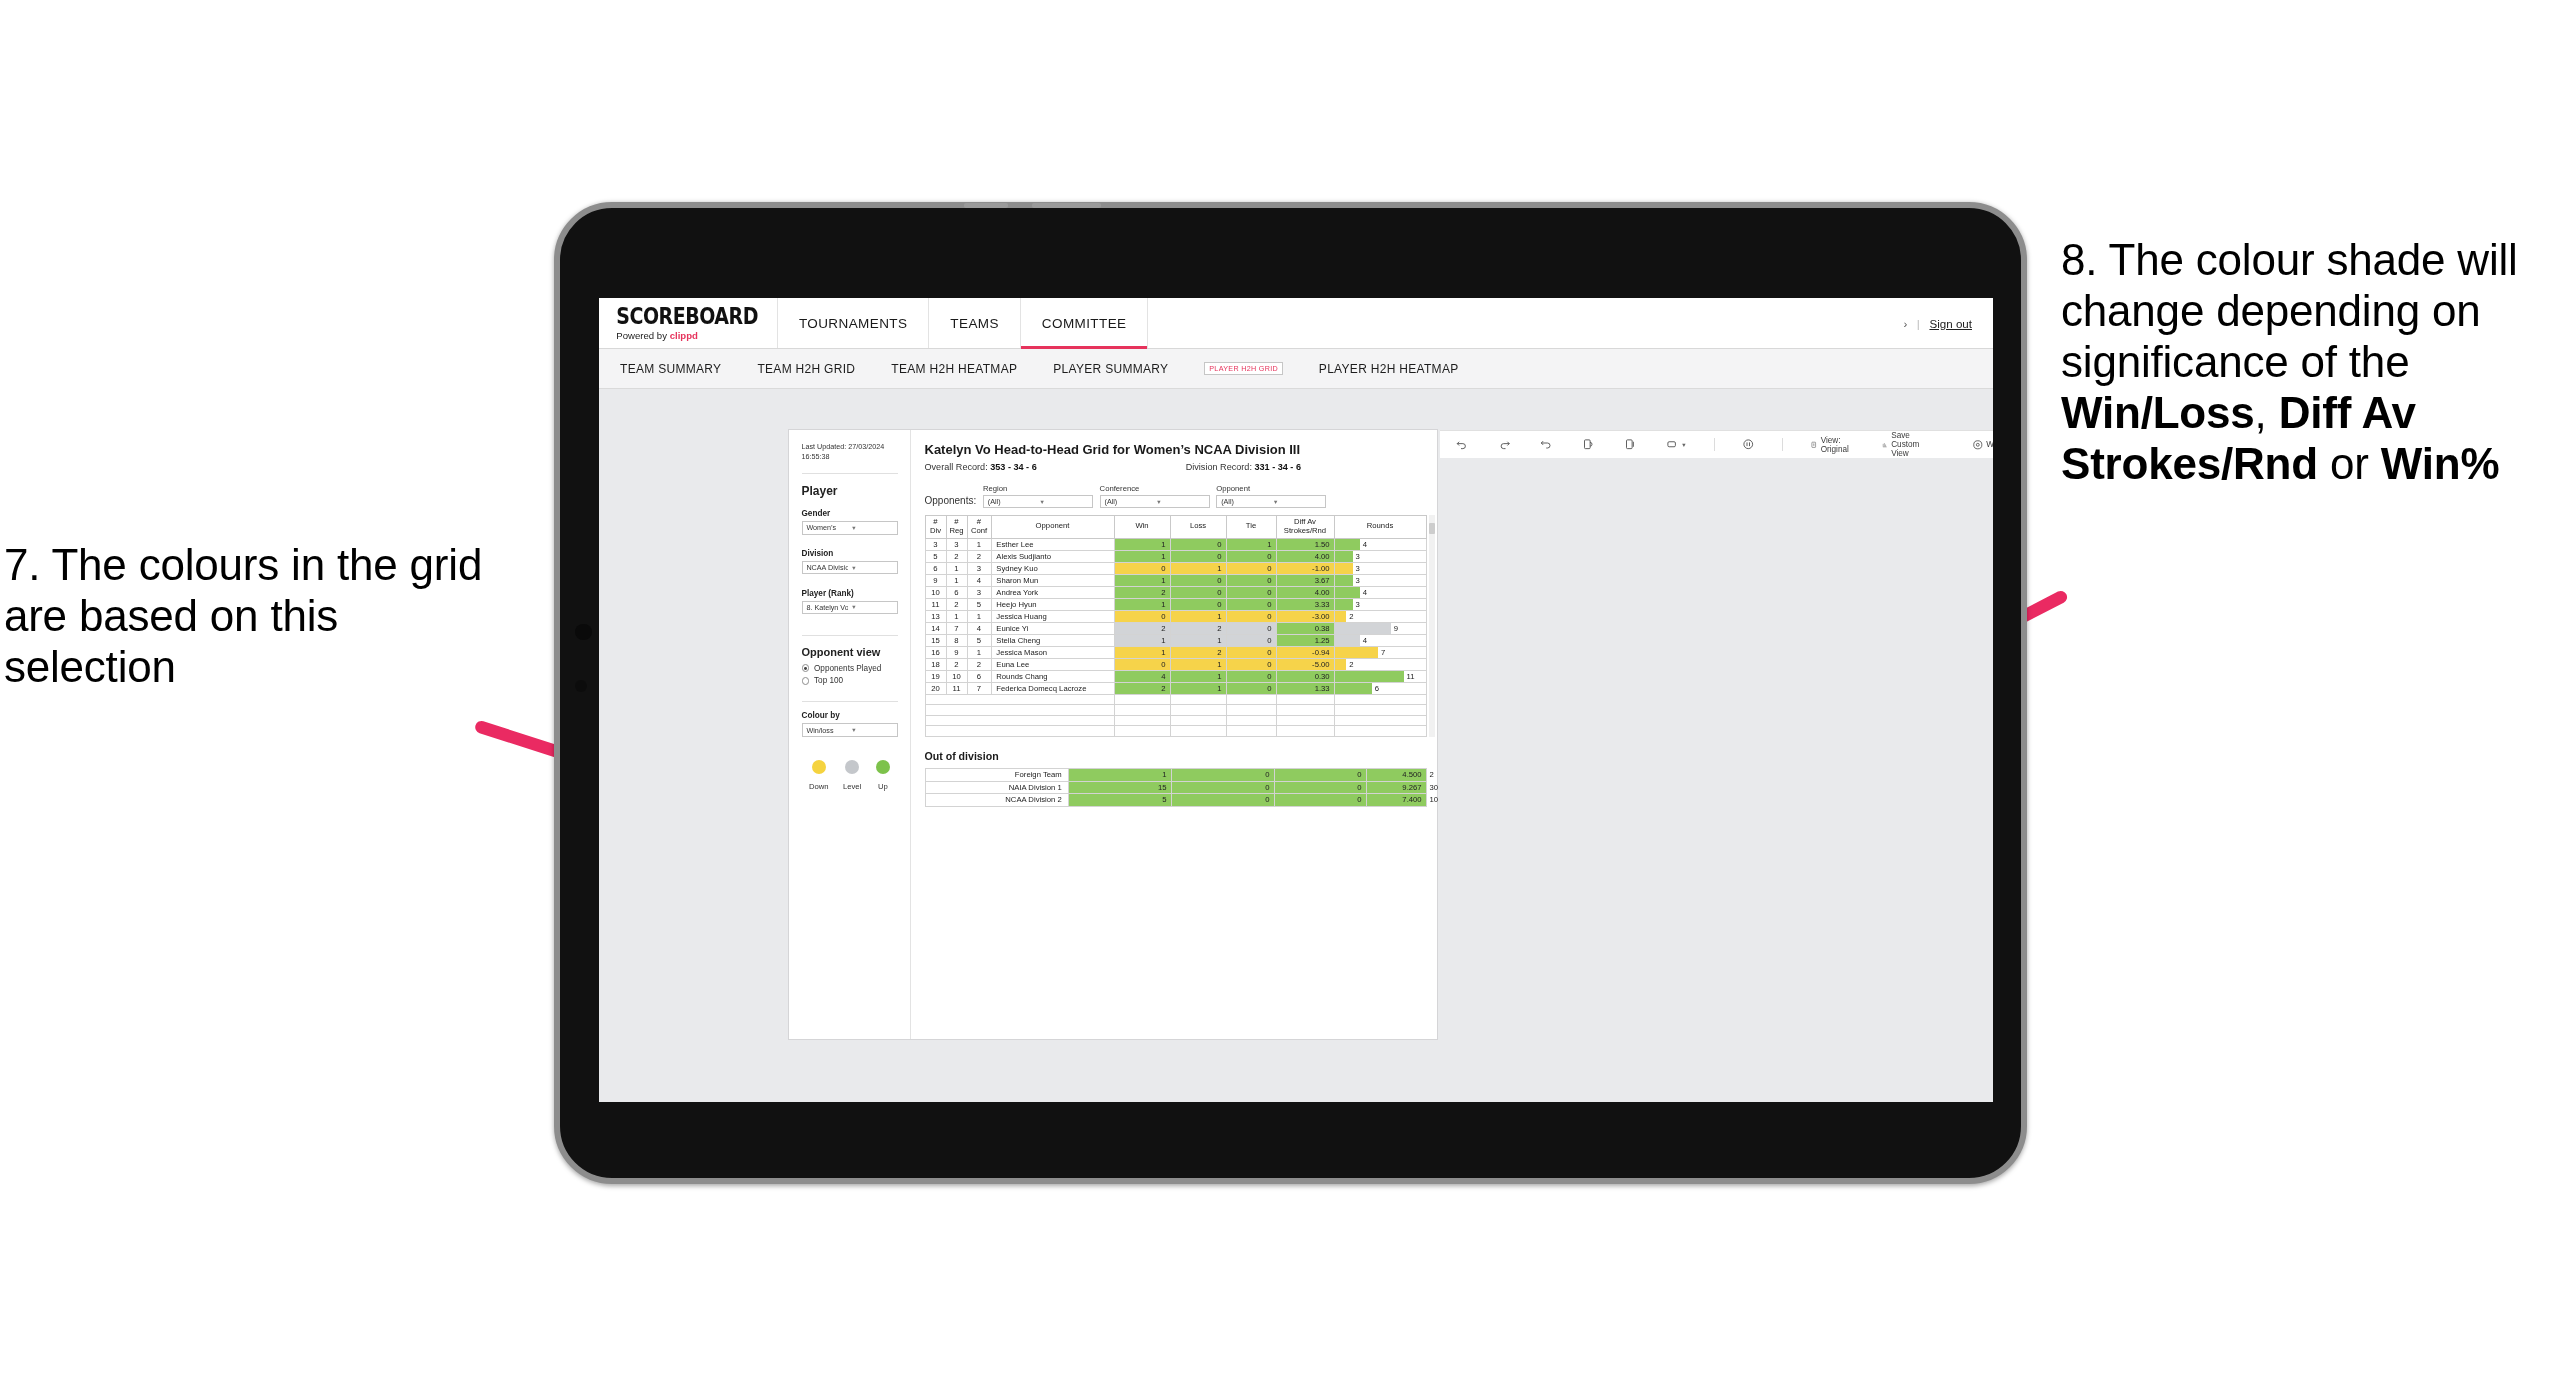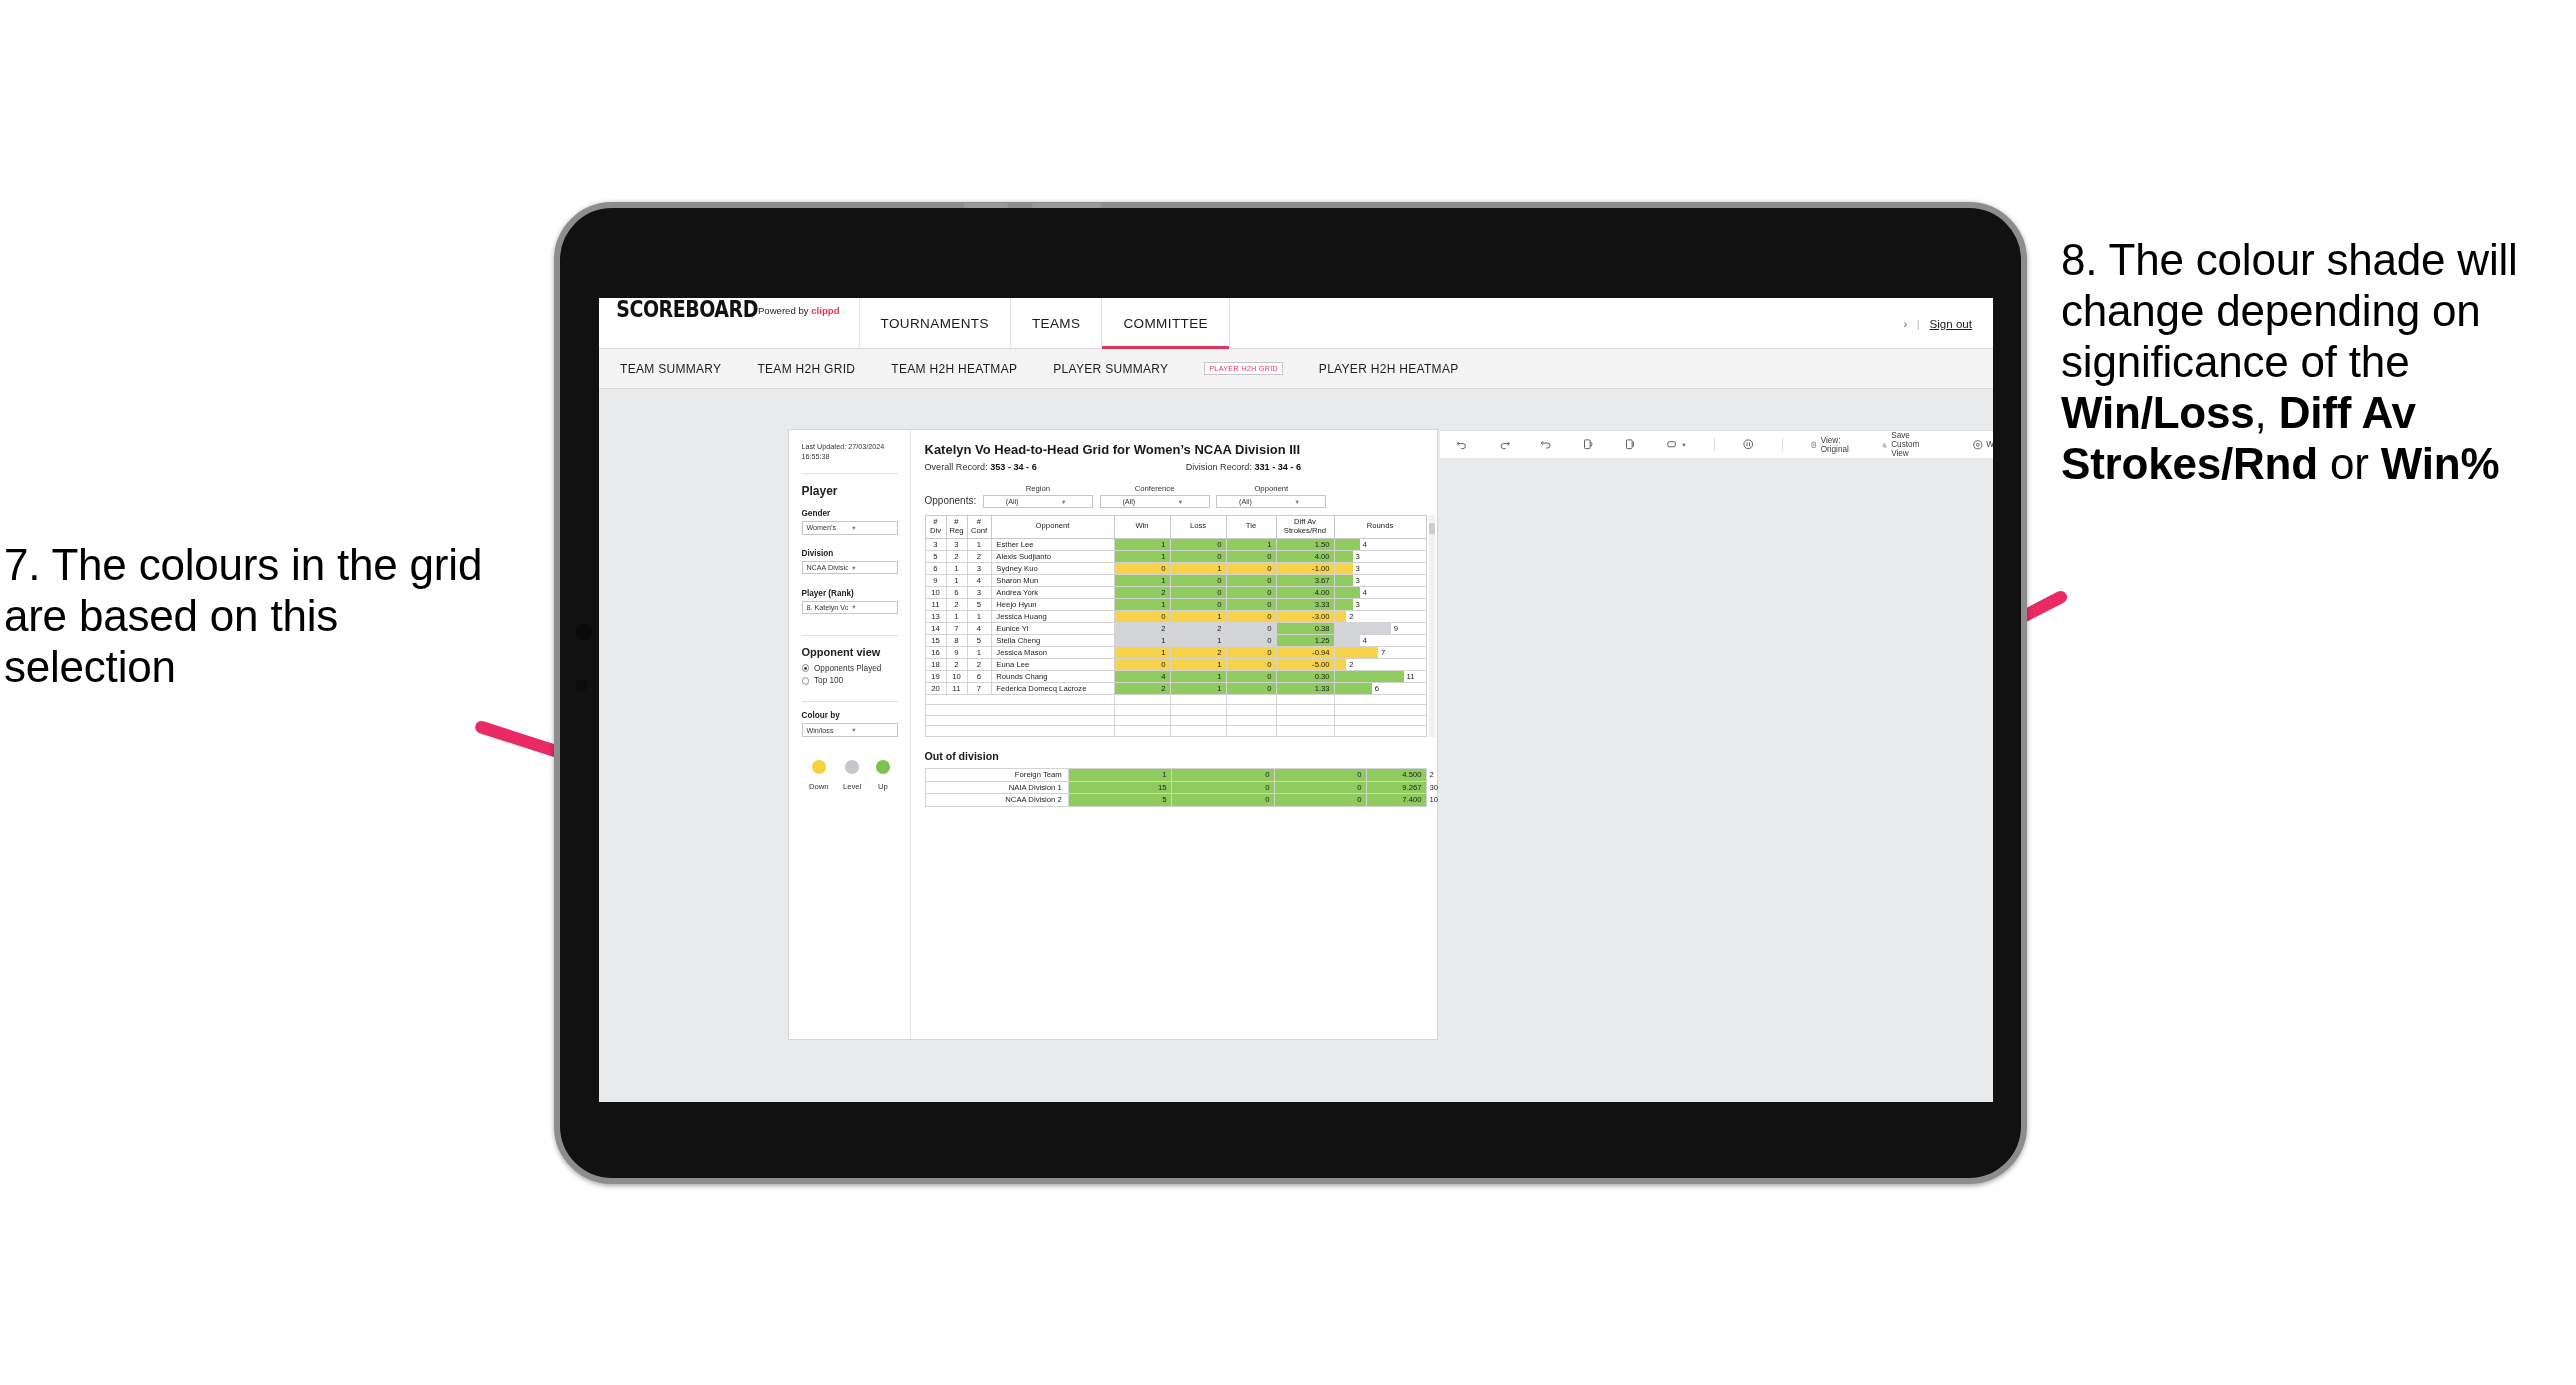--- a/index.html
+++ b/index.html
@@ -29,21 +29,21 @@
   .cam{position:absolute;width:16.4px;height:16.4px;border-radius:50%;background:#0a0a0a;}
   .sidebtn{position:absolute;background:#9a9a9a;border-radius:1.9px;}
 
   .screen{
     position:absolute;left:39px;top:90px;width:1394px;height:804px;
     background:#e9eaec;overflow:hidden;
   }
 
   
   .topbar{height:50px;background:#fff;display:flex;align-items:stretch;border-bottom:1px solid #d8d8d8;position:relative;}
-  .brand{display:flex;flex-direction:row;justify-content:center;padding:0 19px 0 17.3px;border-right:1px solid #e3e3e3;}
+  .brand{display:flex;flex-direction:column;justify-content:center;padding:0 19px 0 17.3px;border-right:1px solid #e3e3e3;}
   .brand .bt{font-family:"DejaVu Sans", sans-serif;font-weight:bold;font-size:19px;letter-spacing:-0.5px;color:#111;line-height:1;transform:scaleY(1.18);transform-origin:left top;}
   .brand .bs{font-size:9.6px;color:#222;margin-top:6.7px;}
   .brand .bs i{color:#e6335c;font-style:normal;font-weight:bold;}
   .navitem{display:flex;align-items:center;padding:0 21px;font-size:13.5px;color:#1a1a1a;border-right:1px solid #e3e3e3;letter-spacing:0.4px;position:relative;cursor:pointer;}
   .navitem.active::after{content:"";position:absolute;left:0;right:0;bottom:-1px;height:2.9px;background:#e6335c;}
   .topright{margin-left:auto;display:flex;align-items:center;gap:9.6px;padding-right:21px;font-size:11.6px;color:#222;}
   .topright .chev{font-size:11.6px;color:#555;}
   .topright .bar{color:#bbb;}
   .topright .so{text-decoration:underline;cursor:pointer;}
 
@@ -74,21 +74,21 @@
   .lgl{font-size:7.7px;color:#333;}
 
   .main{flex:1;padding:11.6px 13.5px 0 13.5px;box-sizing:border-box;min-width:0;}
   .title{font-size:13px;font-weight:bold;color:#1a1a1a;margin:0 0 5.8px;}
   .recs{display:flex;font-size:9.1px;color:#333;margin-bottom:11.6px;}
   .recs .r2{margin-left:149px;}
   .recs b{font-weight:bold;color:#111;}
 
   .filters{display:flex;align-items:flex-end;gap:6.7px;margin-bottom:6.7px;}
   .oplab{font-size:10px;color:#333;padding-bottom:1.9px;}
-  .fcol{width:110px;text-align:center;}
+  .fcol{width:110px;}
   .fcol .fl{font-size:7.7px;color:#333;margin-bottom:1.9px;}
 
   table.grid{border-collapse:collapse;width:100%;table-layout:fixed;font-size:7.7px;color:#222;}
   table.grid th{border:1px solid #c9c9c9;font-weight:normal;padding:1.9px 1.9px;text-align:center;background:#fff;line-height:1.15;font-size:7.7px;}
   table.grid td{border:1px solid #d3d3d3;padding:1px 2.9px;height:10.6px;box-sizing:border-box;}
   .c-num{text-align:center;width:19px;}
   .c-opp{text-align:left;padding-left:4.8px !important;}
   .c-v{text-align:right;padding-right:3.9px !important;}
   .c-r{padding:0 !important;position:relative;}
   .bar{height:100%;display:flex;align-items:center;}

